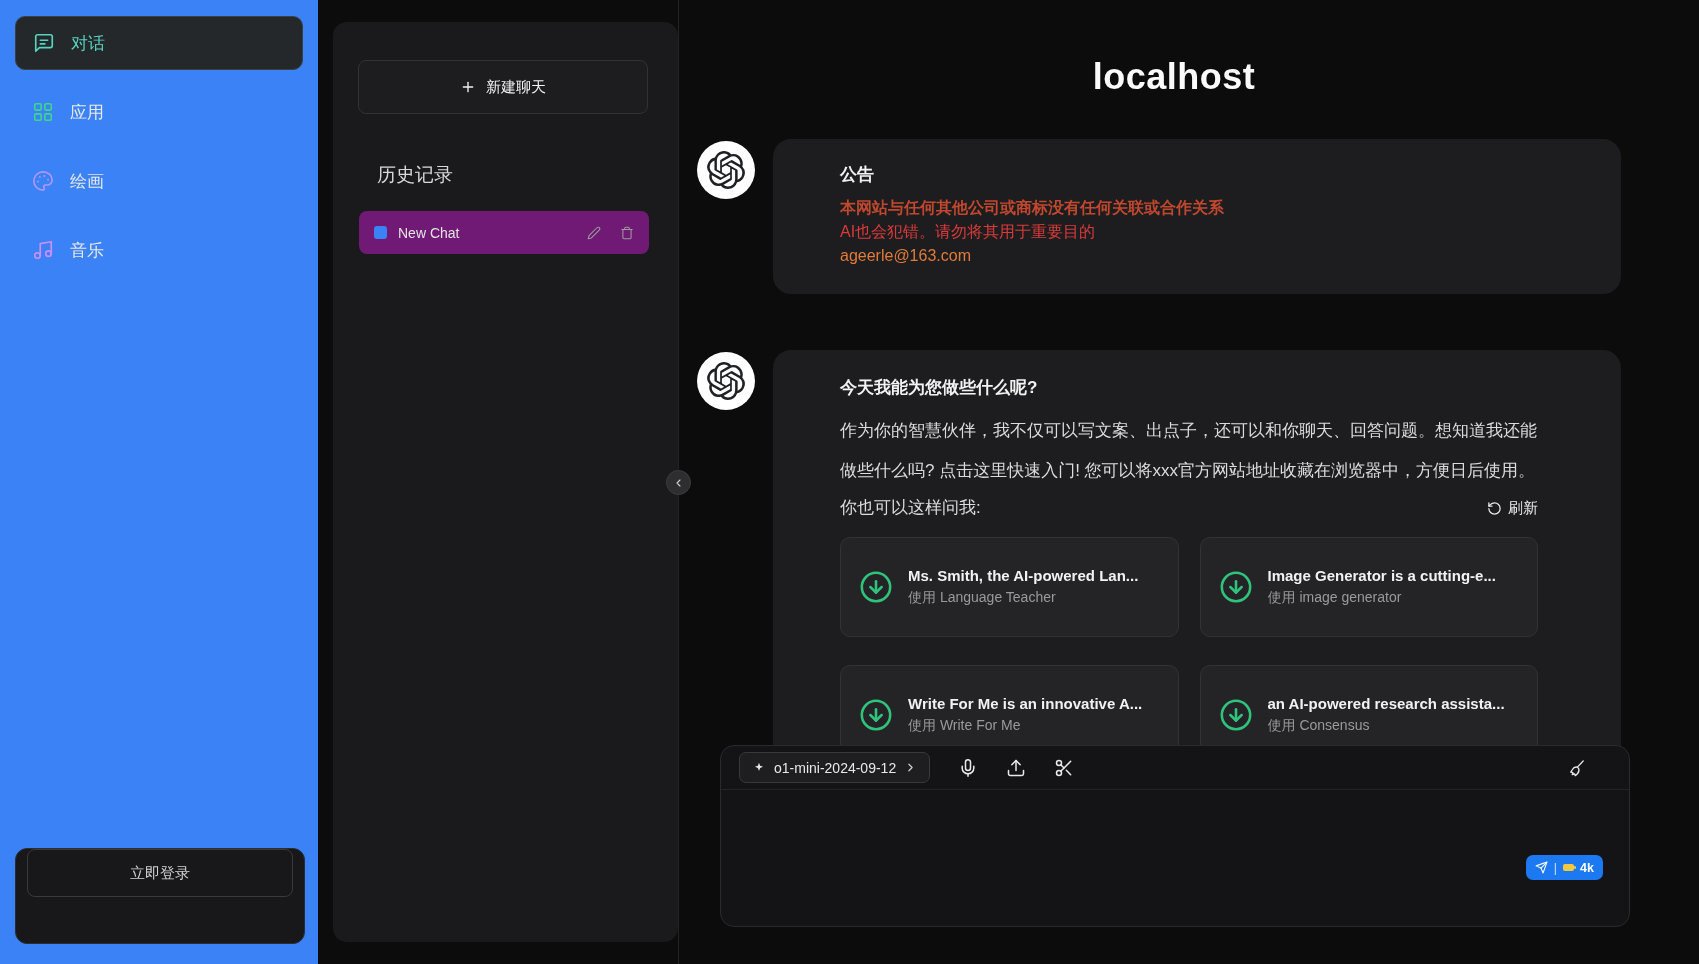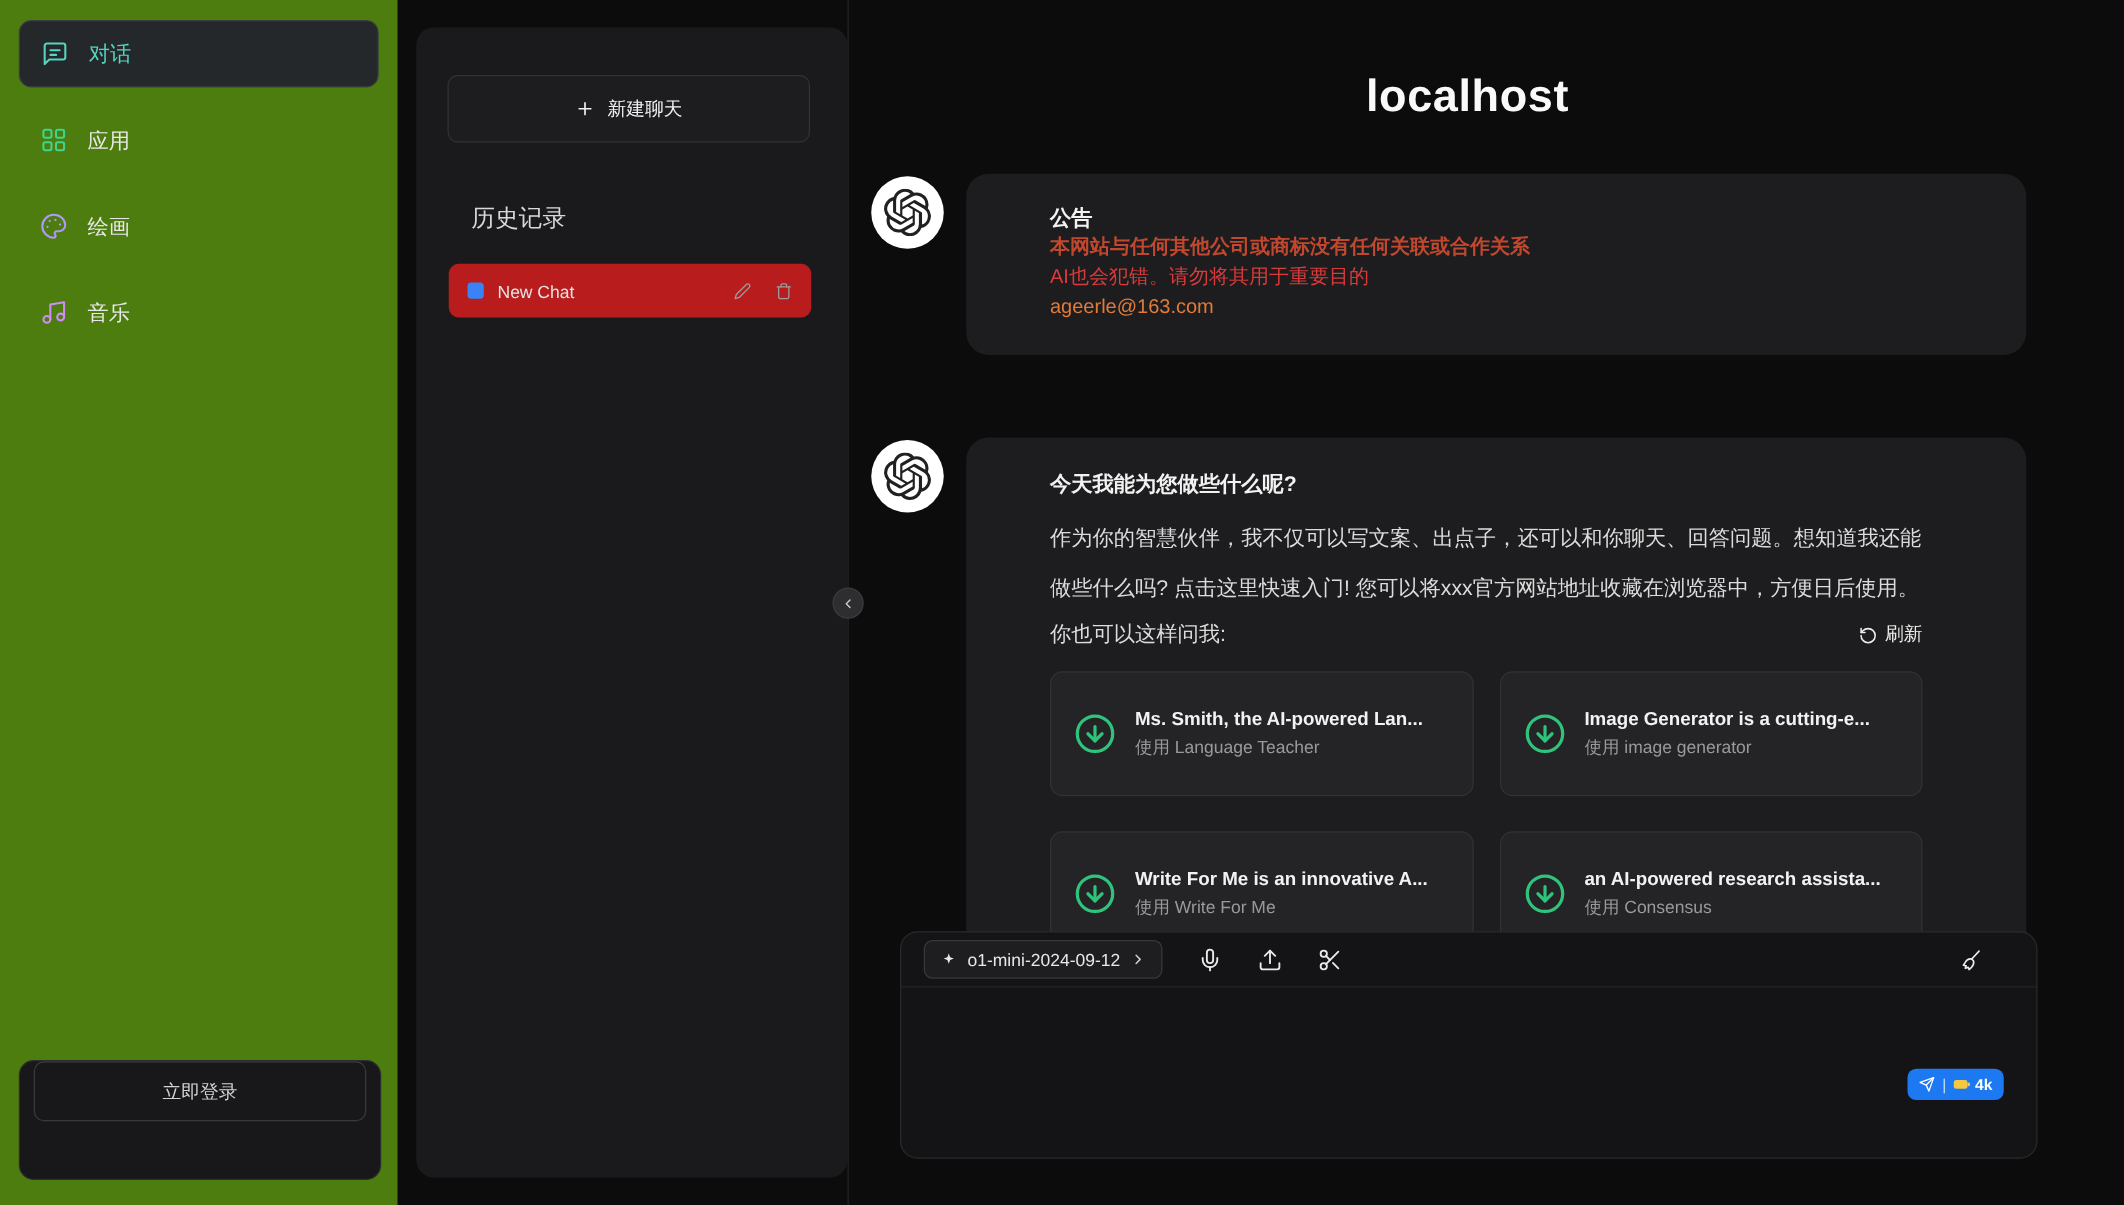--- a/index.html
+++ b/index.html
@@ -6,21 +6,21 @@
   html,body { width:1699px; height:964px; }
   body {
     position:relative; overflow:hidden;
     background:#0c0c0d;
     font-family:"Liberation Sans","DejaVu Sans",sans-serif;
     color:#e8e8e8;
   }
   svg { display:block; }
 
   
-  .sidebar { position:absolute; left:0; top:0; width:318px; height:964px; background:#4d7c0f; }
+  .sidebar { position:absolute; left:0; top:0; width:318px; height:964px; background:#3b82f6; }
   .nav { padding:16px 15px 0 15px; }
   .nav-item { display:flex; align-items:center; gap:16px; height:54px; padding:0 17px;
               border-radius:10px; margin-bottom:15px; font-size:17px; color:#e8e8e8; cursor:pointer; }
   .nav-item.active { background:#24282a; border:1px solid #3a4042; color:#55d4c0; }
   .nav-icon { width:22px; height:22px; flex:0 0 22px; }
   .ic-chat  { color:#55d4c0; }
   .ic-apps  { color:#3dd68c; }
   .ic-paint { color:#b197fc; }
   .ic-music { color:#cf8df5; }
   .login-card { position:absolute; left:15px; bottom:20px; width:290px; height:96px;
@@ -32,21 +32,21 @@
 
   
   .chatlist { position:absolute; left:333px; top:22px; width:345px; height:920px;
               background:#1a1a1c; border-radius:14px; }
   .new-chat-btn { position:absolute; left:25px; top:38px; width:290px; height:54px;
                   background:#1d1d1f; border:1px solid #323234; border-radius:8px;
                   color:#f2f2f2; font-size:15px; display:flex; align-items:center;
                   justify-content:center; gap:10px; cursor:pointer; font-family:inherit; }
   .history-title { position:absolute; left:44px; top:140px; font-size:19px; color:#d8d8d8; }
   .chat-item { position:absolute; left:26px; top:189px; width:290px; height:43px;
-               background:#b91c1c; border-radius:8px; display:flex; align-items:center;
+               background:#701a75; border-radius:8px; display:flex; align-items:center;
                gap:11px; padding:0 15px; cursor:pointer; }
   .chat-item-square { width:13px; height:13px; background:#3b82f6; border-radius:3px; flex:0 0 13px; }
   .chat-item-title { flex:1; color:#e4e4e4; font-size:14px; }
   .row-icon { width:14px; height:14px; color:#9c9c9c; cursor:pointer; }
   .row-icon + .row-icon { margin-left:8px; }
 
   
   .panel-divider { position:absolute; left:678px; top:0; width:1px; height:964px; background:#232325; }
   .collapse-btn { position:absolute; left:666px; top:470px; width:25px; height:25px;
                   border-radius:50%; background:#2e2e30; border:1px solid #3c3c3e;
@@ -55,21 +55,21 @@
   
   .main-title { position:absolute; left:679px; top:56px; width:990px; text-align:center;
                 font-size:36px; font-weight:800; color:#fafafa; letter-spacing:.5px; }
   .avatar { position:absolute; width:58px; height:58px; border-radius:50%; background:#ffffff;
             display:flex; align-items:center; justify-content:center; }
   .avatar svg { width:38px; height:38px; }
   #avatar-1 { left:697px; top:141px; }
   #avatar-2 { left:697px; top:352px; }
   .card { position:absolute; left:773px; width:848px; background:#1d1d1f; border-radius:18px; }
   #card-announcement { top:139px; padding:24px 40px 26px 67px; }
-  .ann-heading { font-size:17px; font-weight:700; color:#f2f2f2; }
+  .ann-heading { font-size:17px; font-weight:700; color:#f2f2f2; margin-bottom:10px; }
   .ann-line { font-size:16px; line-height:24px; }
   .ann-line.l1 { color:#c1482e; font-weight:700; }
   .ann-line.l2 { color:#d93a3a; }
   .ann-line.l3 { color:#e07b39; }
   .ann-email { display:inline-block; color:#e07b39; font-size:16px; line-height:24px; cursor:pointer; }
 
   #card-welcome { top:350px; padding:26px 83px 38px 67px; }
   .welcome-heading { font-size:17px; font-weight:700; color:#f2f2f2; margin-bottom:12px; }
   .welcome-body { color:#dcdcdc; font-size:17px; line-height:40px; }
   .hint-row { display:flex; justify-content:space-between; align-items:flex-end; margin-top:2px;

